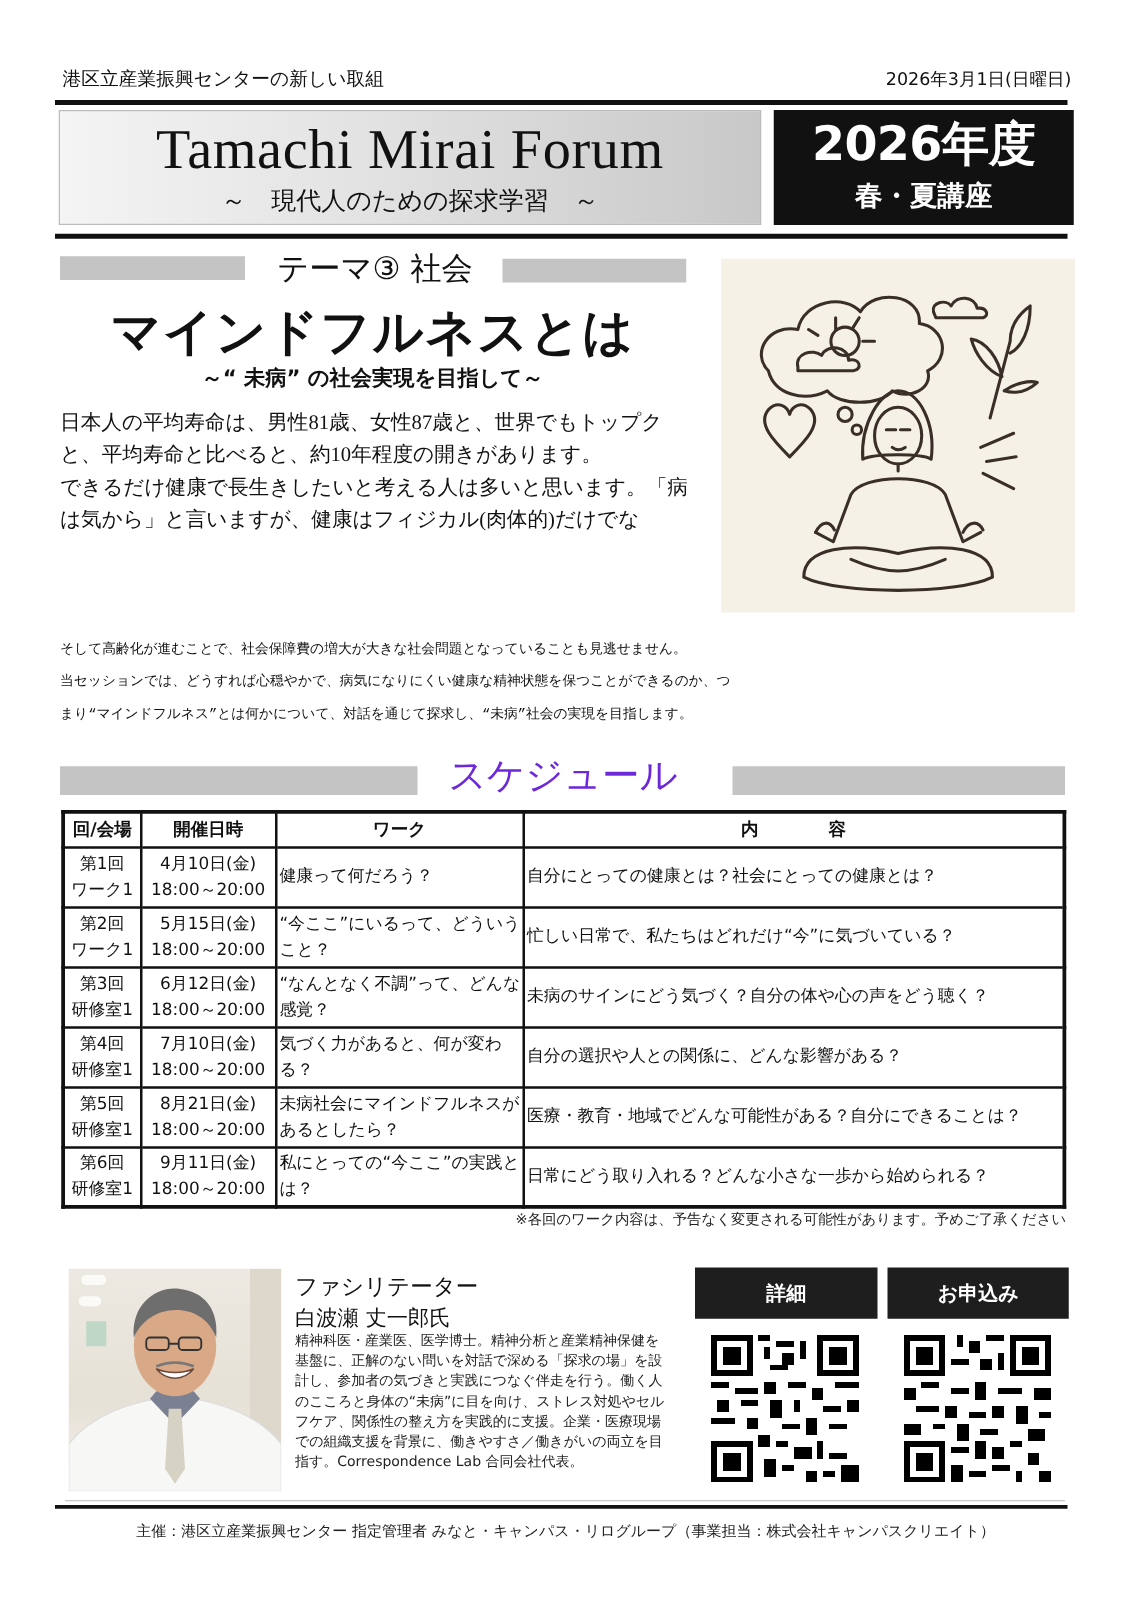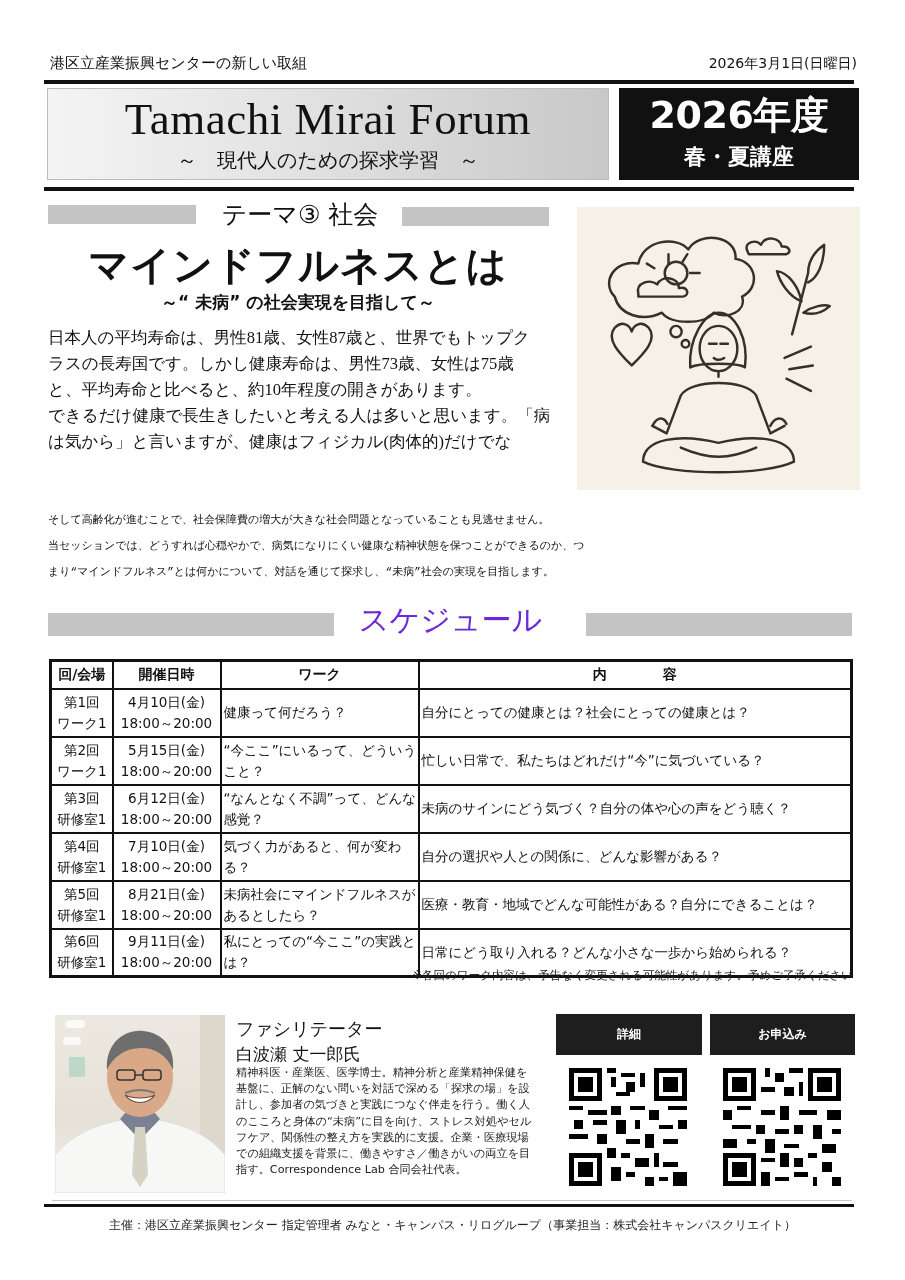--- a/index.html
+++ b/index.html
@@ -32,38 +32,38 @@
   .subtitle { left: 48px; top: 291px; width: 500px; text-align:center; font-size: 17px; font-weight: bold; }
 
   .intro { left: 48px; top: 325px; width: 510px; font-family: "Liberation Serif", serif; font-size: 16.5px; line-height: 26px; }
   .intro-wide { left: 48px; top: 507px; width: 820px; font-family: Liberation Mono, monospace; font-size: 11px; line-height: 26px; }
 
   .illus { left: 577px; top: 207px; width: 283px; height: 283px; background: #f6f1e6; }
 
   
   .sched-title { left: 335px; top: 600px; width: 231px; text-align:center; font-size: 30px; color:#6d28d9; }
 
-  table.sched { position:absolute; left: 49px; top: 648px; width: 804px; border-collapse: collapse; border: 3px solid #111; margin-top: 11px; }
+  table.sched { position:absolute; left: 49px; top: 648px; width: 804px; border-collapse: collapse; border: 3px solid #111; }
   table.sched th, table.sched td { border: 2px solid #111; font-size: 13.5px; color:#111; }
   table.sched th { height: 28px; font-weight: bold; text-align:center; font-size: 14px; }
   table.sched td { height: 48px; line-height: 21px; }
   td.c-center { text-align:center; font-size: 13px; border-radius: 17px; }
   td.c-left { text-align:left; padding-left: 2px; }
   td.c-content { text-align:left; padding-left: 2px; font-size: 14.5px; }
 
   .note { right: 52px; top: 968px; font-size: 11.5px; color:#222; }
 
   
   .photo { left: 55px; top: 1015px; width: 170px; height: 178px; overflow:hidden;
     background: linear-gradient(180deg, #ece9e2 0%, #e6e1d6 60%, #f4f2ee 100%); }
   .fac-heading { left: 236px; top: 1017px; font-size: 18px; font-weight: normal; }
   .fac-name { left: 236px; top: 1043px; font-size: 17px; }
   .fac-bio { left: 236px; top: 1065px; width: 298px; font-size: 11.2px; line-height: 16.2px; color:#222; }
 
-  .btn-dark { background: #1e1e1e; color:#fff; text-align:center; font-weight:bold; font-size: 12px; height: 41px; line-height: 41px; }
+  .btn-dark { background: #1e1e1e; color:#fff; text-align:center; font-weight:bold; font-size: 16px; height: 41px; line-height: 41px; }
   .qr { width: 120px; height: 118px; }
 
   .rule-thin { left: 52px; width: 800px; height: 1px; background:#c8c8c8; }
   .footer { left: 0; width: 905px; top: 1217px; text-align:center; font-size: 12px; color:#222; }
 </style>
 </head>
 <body>
 
 <div class="abs top-org">港区立産業振興センターの新しい取組</div>
 <div class="abs top-date">2026年3月1日(日曜日)</div>
@@ -80,21 +80,20 @@
 <div class="abs rule" style="top:187px;"></div>
 
 <div class="abs bar-grey" style="left:48px; top:205px; width:148px;"></div>
 <div class="abs bar-grey" style="left:402px; top:207px; width:147px;"></div>
 <div class="abs theme-label">テーマ③ 社会</div>
 <div class="abs main-title">マインドフルネスとは</div>
 <div class="abs subtitle">～“ 未病” の社会実現を目指して～</div>
 
 <div class="abs intro">
   <div>日本人の平均寿命は、男性81歳、女性87歳と、世界でもトップク</div>
-  <div>ラスの長寿国です。しかし健康寿命は、男性73歳、女性は75歳</div>
   <div>と、平均寿命と比べると、約10年程度の開きがあります。</div>
   <div>できるだけ健康で長生きしたいと考える人は多いと思います。「病</div>
   <div>は気から」と言いますが、健康はフィジカル(肉体的)だけでな</div>
 </div>
 
 <div class="abs illus">
   <svg width="283" height="283" viewBox="0 0 300 300" fill="none" stroke="#3a2f28" stroke-width="2.6" stroke-linecap="round" stroke-linejoin="round">
 
     <path d="M40 95 C25 80 40 55 65 60 C70 35 105 30 118 45 C130 25 170 30 168 55 C190 58 195 85 175 95 C180 110 160 120 145 112 C135 125 100 125 90 112 C70 122 45 115 40 95 Z"></path>
     <circle cx="105" cy="70" r="12"></circle>

